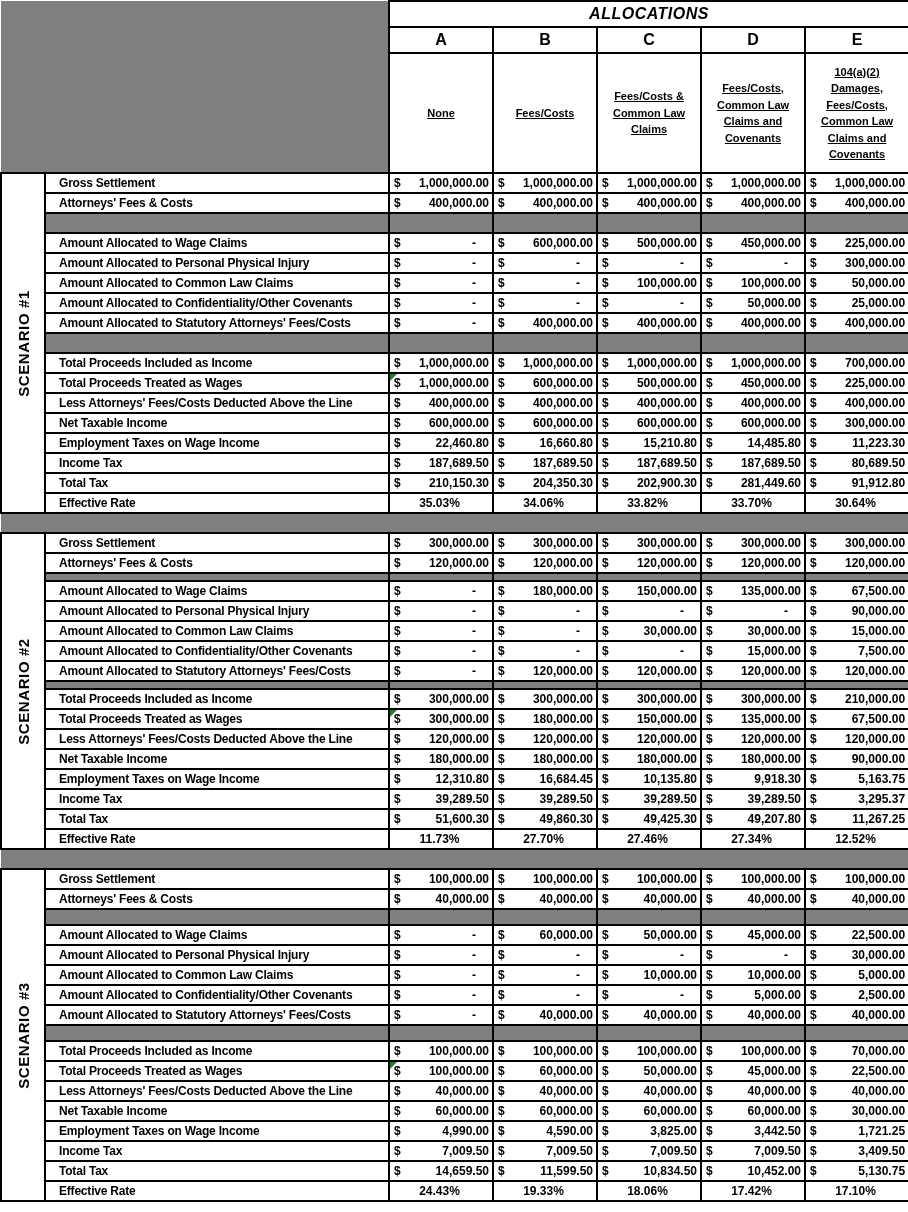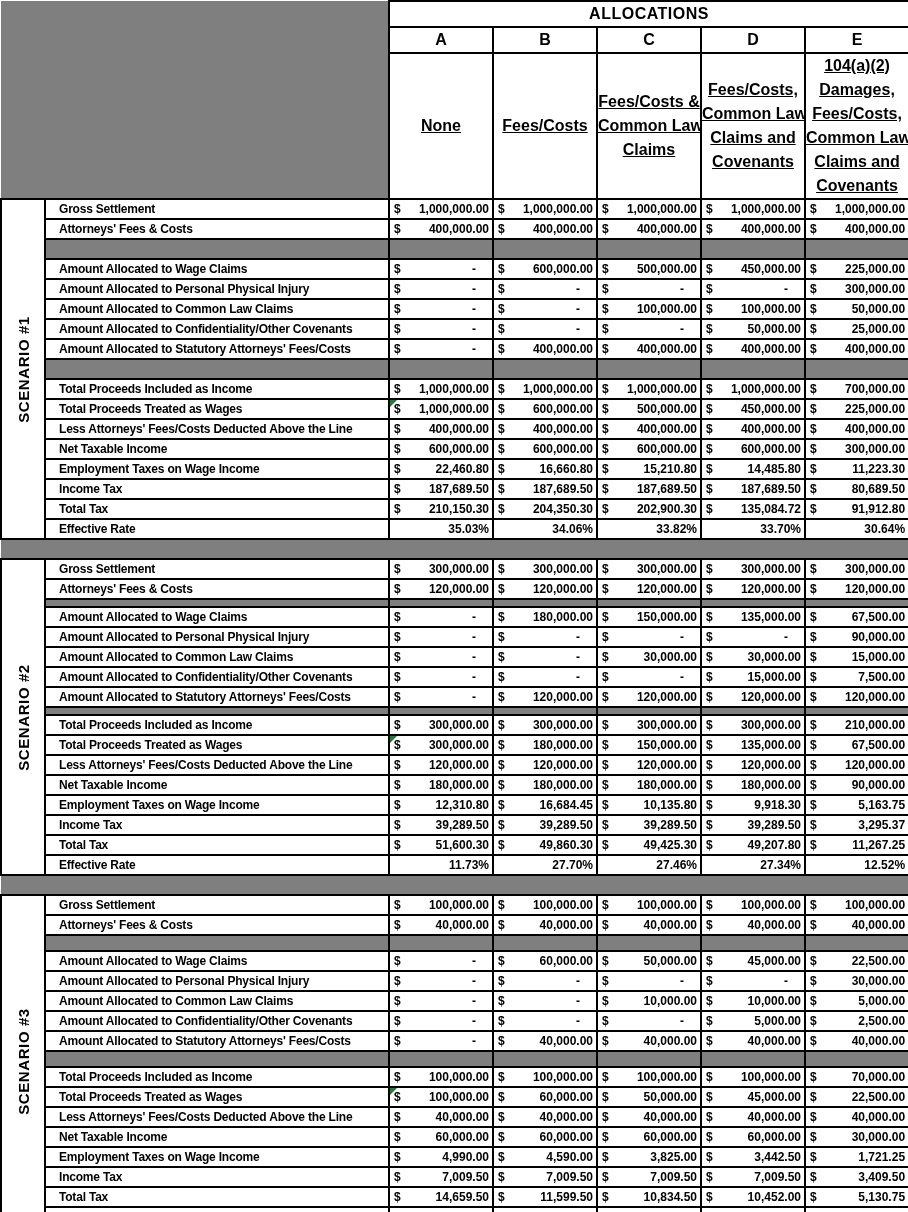--- a/index.html
+++ b/index.html
@@ -11,40 +11,40 @@
     font-family:"Liberation Sans", sans-serif; font-weight:bold; color:#000;
   }
   col.c-scen { width:44px; }
   col.c-lbl  { width:344px; }
   col.c-data { width:104px; }
   td,th { border:2px solid var(--line); padding:0; overflow:hidden; }
   tr.r-title   { height:26px; }
   tr.r-letters { height:26px; }
   tr.r-sub     { height:120px; }
   td.corner { background:var(--gray); border-top-style:hidden; border-left-style:hidden; }
-  td.title  { text-align:center; font-size:16px; letter-spacing:.5px; }
+  td.title  { text-align:center; font-size:16px; letter-spacing:.5px;font-style:italic; }
   td.letter { text-align:center; font-size:16px; }
-  td.sub    { vertical-align:middle; text-align:center; font-size:16px;margin-top:40px; }
+  td.sub    { vertical-align:middle; text-align:center; font-size:11px;margin-top:40px; }
   td.sub div{ text-decoration:underline; line-height:1.5; white-space:nowrap; }
   tbody tr { height:20px; }
   tbody td { font-size:12px; white-space:nowrap; }
   tr.spacer { height:20px; }
   tr.spacer.thin { height:8px; }
   tr.spacer.mid  { height:16px; }
   tr.sep { height:20px; }
   tr.sep td { background:var(--gray); border-left-style:hidden; border-right-style:hidden; }
   td.lbl { padding-left:13px; letter-spacing:-0.2px; }
   td.gray { background:var(--gray); }
   th.scenario { background:#fff; overflow:visible; }
   .vwrap { height:100%; display:flex; align-items:center; justify-content:center; overflow:visible; }
   .vtext { transform:rotate(-90deg); white-space:nowrap; font-size:15px; letter-spacing:.6px; }
   td.money { position:relative; }
   td.money .cell { display:flex; justify-content:space-between; align-items:center; padding:0 3px 0 4px; }
   .val.dash { padding-right:13px; }
-  td.pct { text-align:right; padding-right:3px;margin-top:47px; }
+  td.pct { text-align:center; padding-right:3px;margin-top:47px; }
   .flag {
     position:absolute; top:0; left:0; width:0; height:0;
     border-top:7px solid var(--flag); border-right:7px solid transparent;
   }
 </style>
 </head>
 <body>
 
 <table>
   <colgroup>
@@ -564,21 +564,21 @@
         </td>
         <td class="money">
           <div class="cell">
             <span class="cur">$</span>
             <span class="val">202,900.30</span>
           </div>
         </td>
         <td class="money">
           <div class="cell">
             <span class="cur">$</span>
-            <span class="val">135,084.72</span>
+            <span class="val">281,449.60</span>
           </div>
         </td>
         <td class="money">
           <div class="cell">
             <span class="cur">$</span>
             <span class="val">91,912.80</span>
           </div>
         </td>
       </tr>
       <tr>

